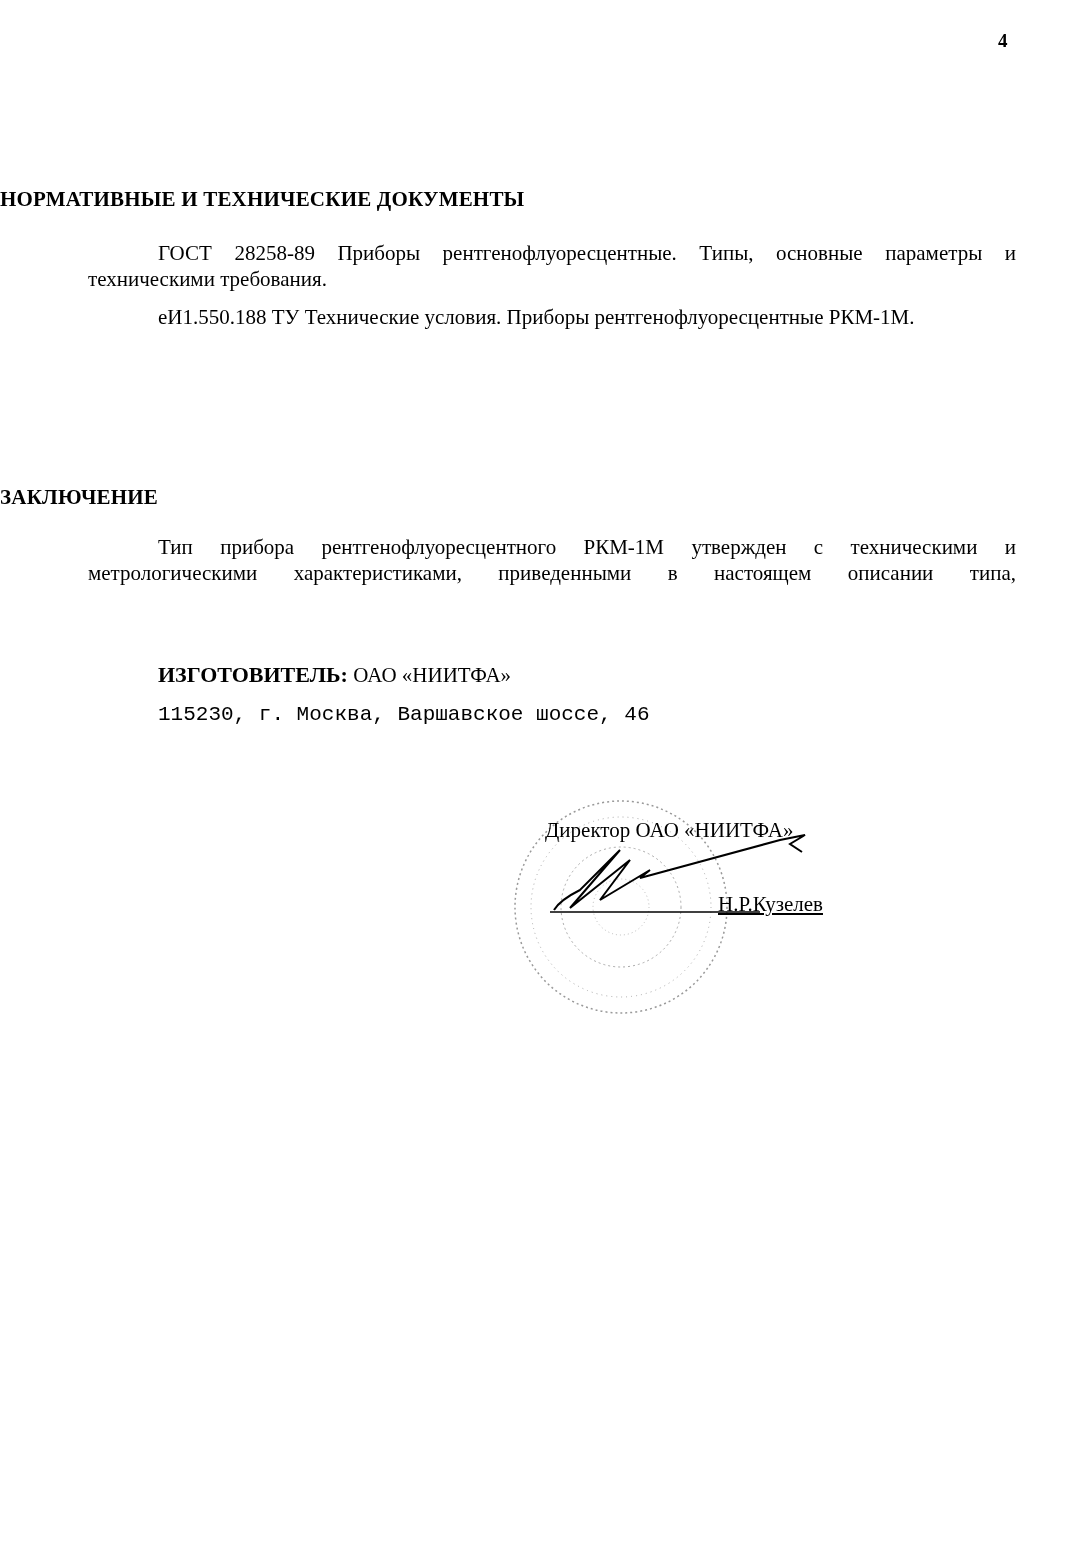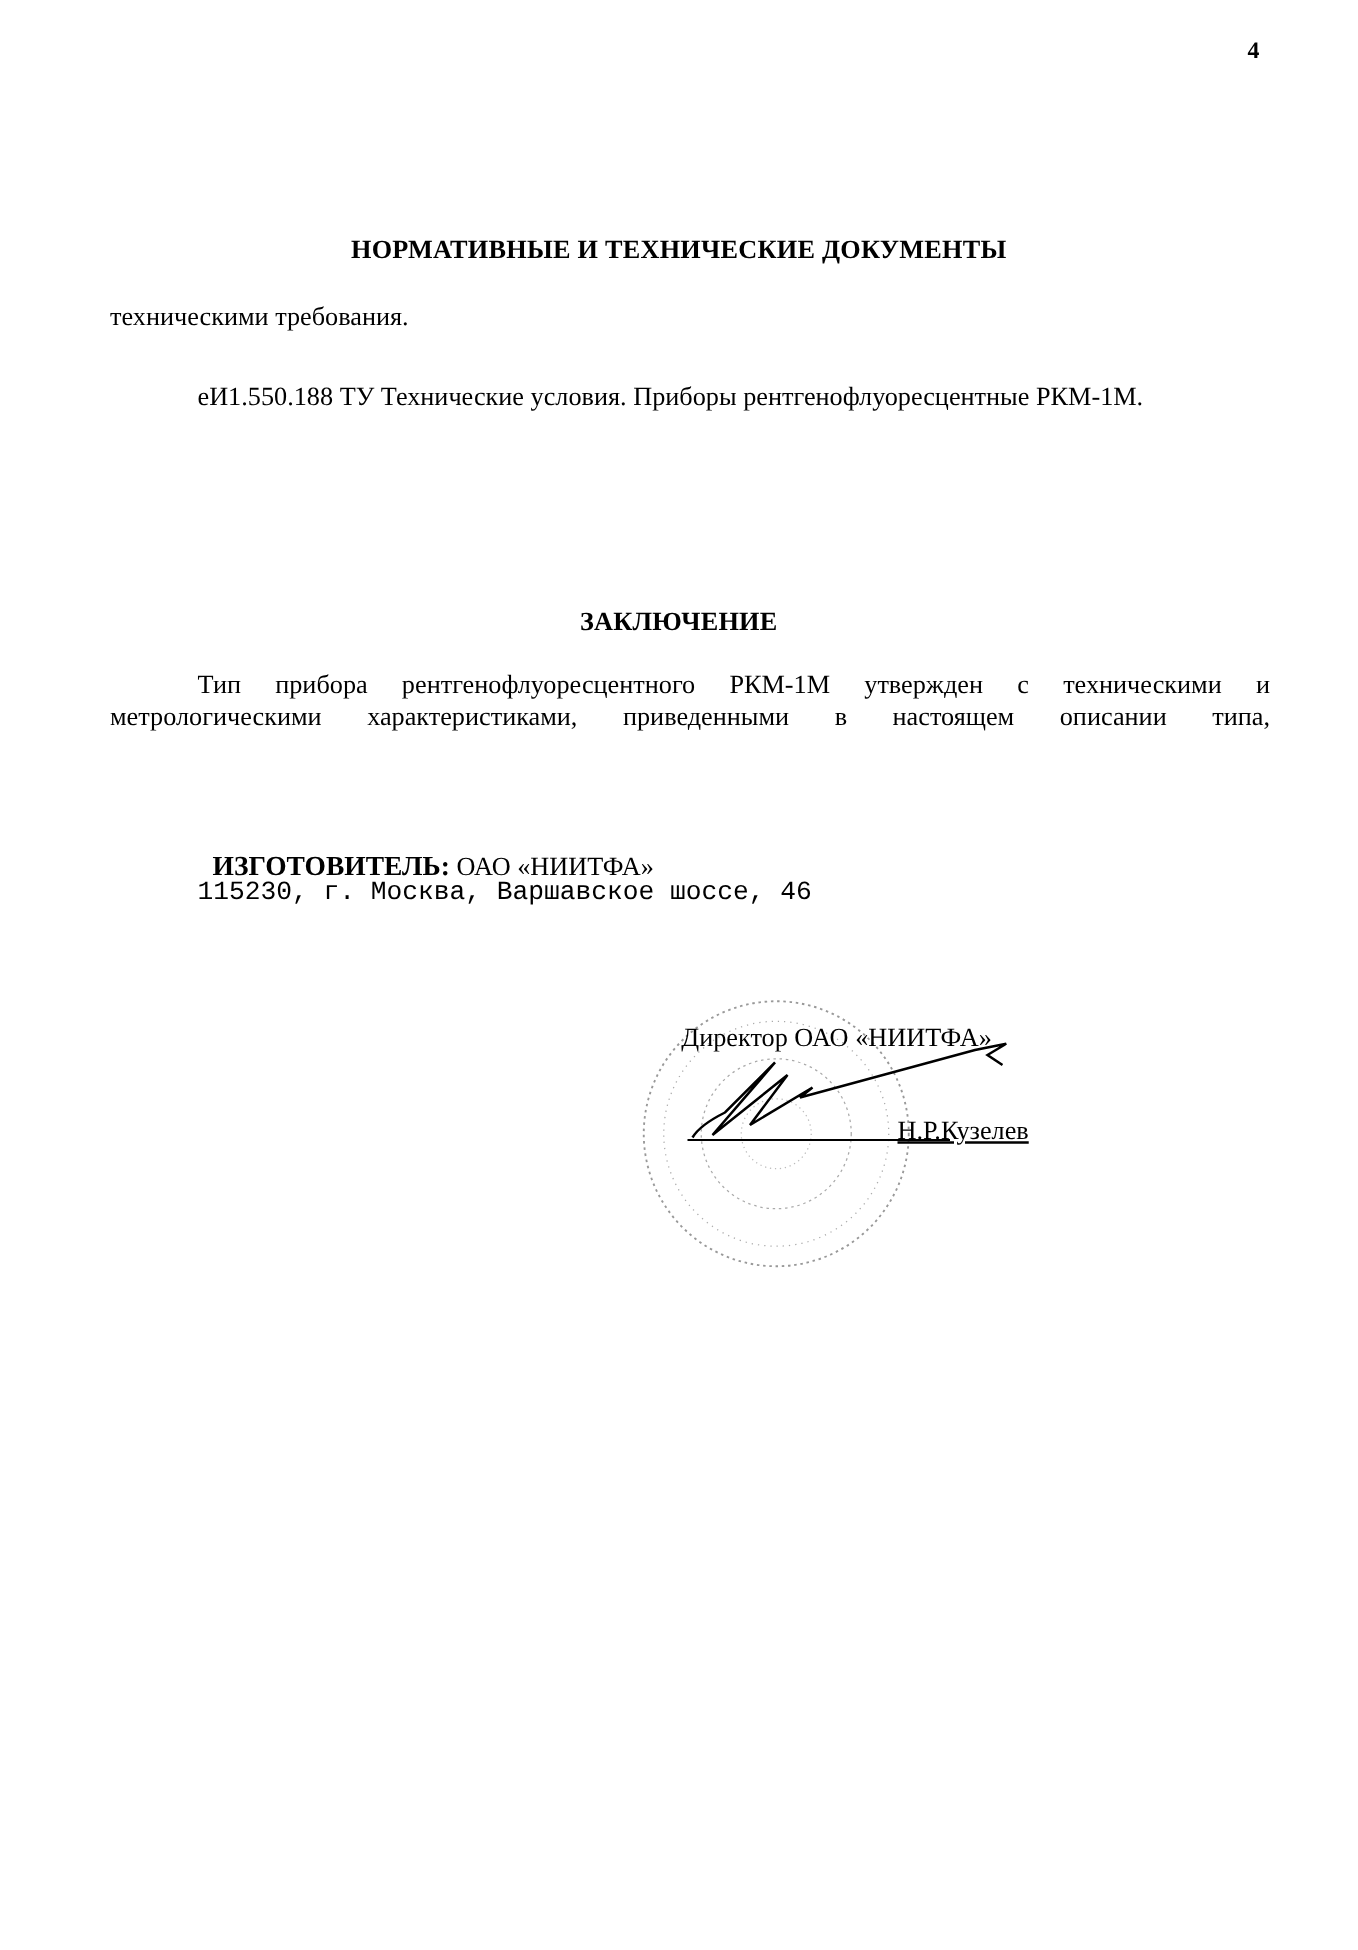--- a/index.html
+++ b/index.html
@@ -2,49 +2,50 @@
 <html><head>
 <meta charset="utf-8">
 <style>
   html, body { margin: 0; padding: 0; background: #ffffff; }
   body {
     width: 1086px; height: 1560px; position: relative; overflow: hidden;
     font-family: "Liberation Serif", "DejaVu Serif", serif;
     color: #000; font-size: 21px;
   }
   .page-number { position: absolute; left: 998px; top: 30px; font-size: 19px; font-weight: bold; }
-  .heading { position: absolute; left: 0; width: 1086px; text-align: center; font-weight: bold; font-size: 21px; letter-spacing: 0.2px; }
+  .heading { position: absolute; left: 0; width: 1086px; font-weight: bold; font-size: 21px; letter-spacing: 0.2px; }
   .para { position: absolute; left: 88px; width: 928px; text-align: justify; line-height: 26px; }
   .para .indent { display: inline-block; width: 70px; }
   .justline { text-align: justify; text-align-last: justify; display: block; }
   .line { position: absolute; white-space: nowrap; }
   .stamp { position: absolute; left: 512px; top: 798px; width: 218px; height: 218px; }
   .sig { position: absolute; left: 540px; top: 830px; width: 280px; height: 100px; }
 </style>
 </head>
 <body>
 
 <div class="page-number">4</div>
 
 <div class="heading" style="top:187px;">НОРМАТИВНЫЕ И ТЕХНИЧЕСКИЕ ДОКУМЕНТЫ</div>
 
 <div class="para" style="top:240px;">
+  <span class="justline"><span class="indent"></span><span>ГОСТ 28258-89 Приборы рентгенофлуоресцентные. Типы, основные параметры и</span></span>
   <span>техническими требования.</span>
 </div>
 
 <div class="line" style="left:158px; top:305px;">еИ1.550.188 ТУ Технические условия. Приборы рентгенофлуоресцентные РКМ-1М.</div>
 
 <div class="heading" style="top:457px;margin-top:28px;">ЗАКЛЮЧЕНИЕ</div>
 
 <div class="para" style="top:534px;">
   <span class="justline"><span class="indent"></span><span>Тип прибора рентгенофлуоресцентного РКМ-1М утвержден с техническими и</span></span>
   <span class="justline">метрологическими характеристиками, приведенными в настоящем описании типа,</span>
 </div>
 
-<div class="line" style="left:158px; top:680px;margin-left:12px;">
+<div class="line" style="left:158px; top:662px;">
   <b style="font-size:22px;">ИЗГОТОВИТЕЛЬ:</b>
   <span>ОАО «НИИТФА»</span>
 </div>
 
 <div class="line" style="left:158px; top:703px;font-family:Liberation Mono, monospace;">115230, г. Москва, Варшавское шоссе, 46</div>
 
 <svg class="stamp" viewBox="0 0 218 218">
   <circle cx="109" cy="109" r="106" fill="none" stroke="#999" stroke-width="1.5" stroke-dasharray="2 3"></circle>
   <circle cx="109" cy="109" r="90" fill="none" stroke="#aaa" stroke-width="1" stroke-dasharray="1 4"></circle>
   <circle cx="109" cy="109" r="60" fill="none" stroke="#aaa" stroke-width="1" stroke-dasharray="2 3"></circle>

